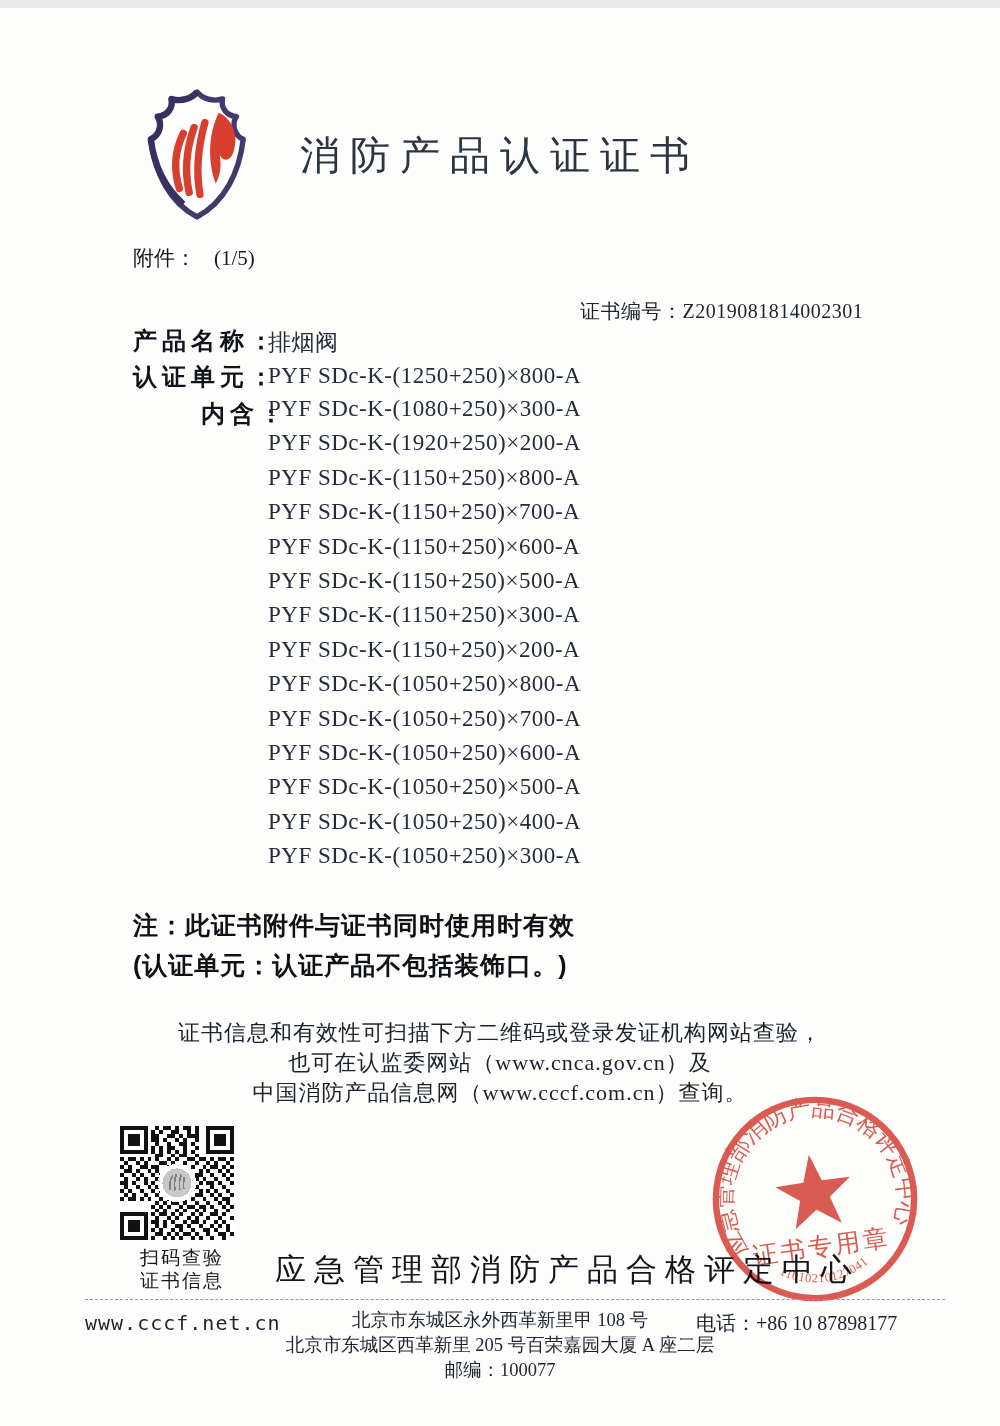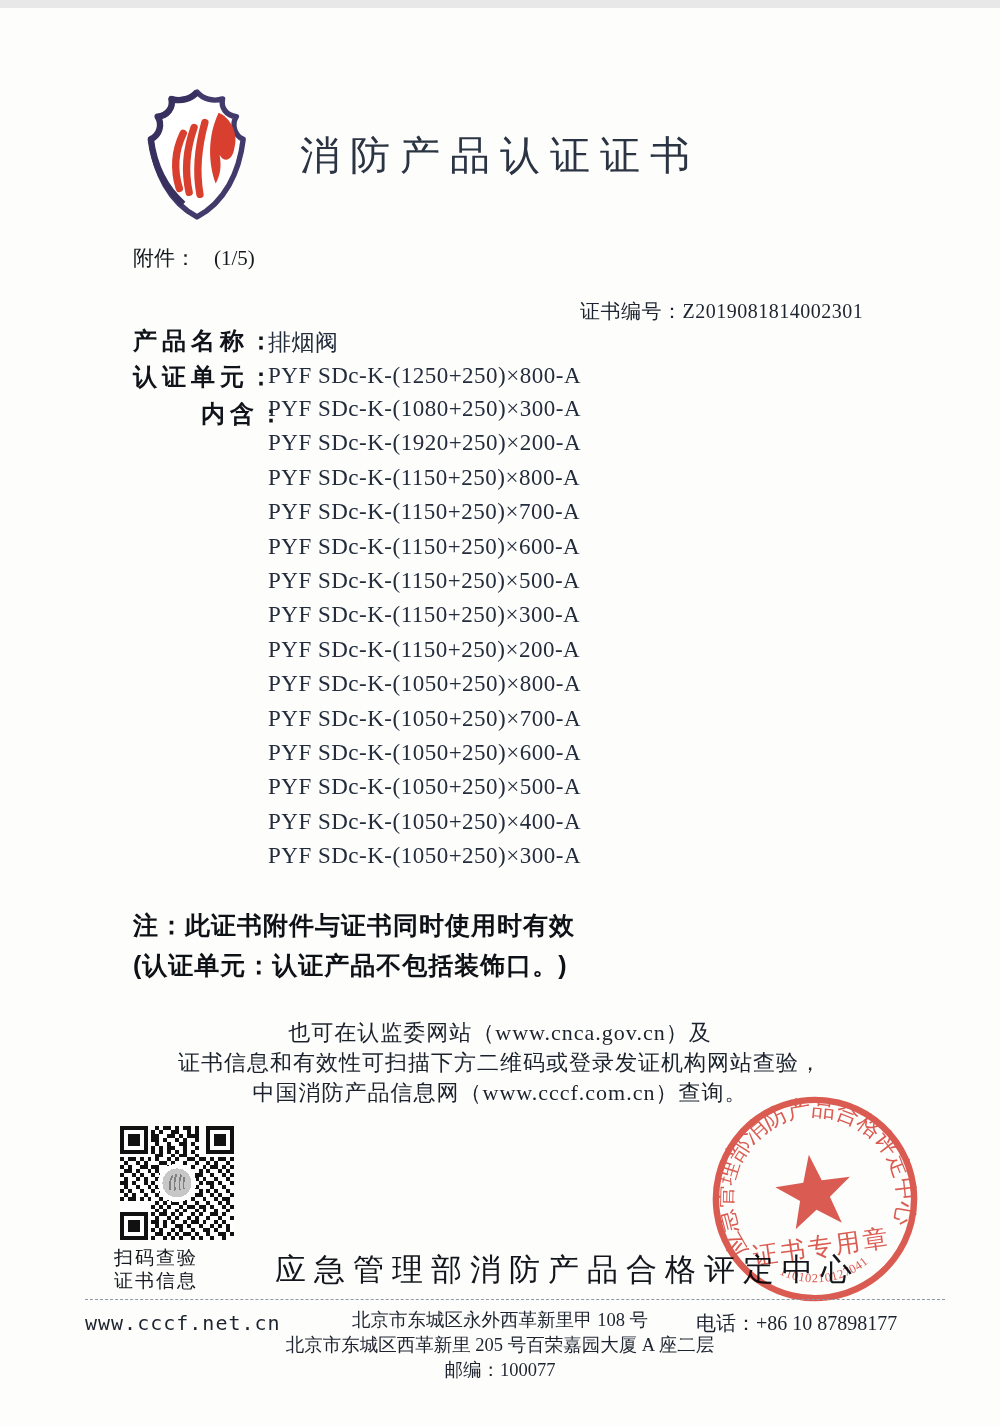--- a/index.html
+++ b/index.html
@@ -37,21 +37,21 @@
   
   .note{left:133px;font-size:25px;font-weight:bold;color:#0e1116;
         font-family:"Liberation Sans","DejaVu Sans",sans-serif;letter-spacing:1px;}
   .note1{top:901px;}
   .note2{top:941px;}
   
   .verify{left:0;top:1010px;width:1000px;text-align:center;
           font-size:22px;line-height:30px;color:#1c222c;letter-spacing:1px;}
   
   .qr{left:120px;top:1118px;width:114px;height:114px;}
-  .qr-caption{left:114px;top:1238px;font-size:19px;line-height:23px;color:#16191f;letter-spacing:2px;}
+  .qr-caption{left:140px;top:1238px;font-size:19px;line-height:23px;color:#16191f;letter-spacing:2px;}
   
   .issuer{left:275px;top:1241px;font-size:31px;letter-spacing:8px;color:#13161c;white-space:nowrap;}
   
   .stamp{left:706px;top:1082px;width:218px;height:218px;transform:rotate(-8deg);
          mix-blend-mode:multiply;opacity:.88;}
   
   .divider{left:85px;top:1291px;width:860px;border-top:1.5px dashed #8f97a8;height:0;}
   .site{left:85px;top:1303px;font-size:20px;letter-spacing:1px;color:#1d232e;
         font-family:"DejaVu Sans Mono","Liberation Mono",monospace;}
   .address{left:250px;top:1300px;width:500px;text-align:center;
@@ -114,22 +114,22 @@
       <div class="unit-line">PYF SDc-K-(1050+250)×600-A</div>
       <div class="unit-line">PYF SDc-K-(1050+250)×500-A</div>
       <div class="unit-line">PYF SDc-K-(1050+250)×400-A</div>
       <div class="unit-line">PYF SDc-K-(1050+250)×300-A</div>
     </div>
 
   <div class="abs note note1">注：此证书附件与证书同时使用时有效</div>
   <div class="abs note note2">(认证单元：认证产品不包括装饰口。)</div>
 
   <div class="abs verify">
+    <div>证书信息和有效性可扫描下方二维码或登录发证机构网站查验，</div>
     <div>也可在认监委网站（www.cnca.gov.cn）及</div>
-    <div>证书信息和有效性可扫描下方二维码或登录发证机构网站查验，</div>
     <div>中国消防产品信息网（www.cccf.com.cn）查询。</div>
   </div>
 
   <svg class="abs qr" viewBox="0 0 29 29" shape-rendering="crispEdges">
     <rect x="0" y="0" width="29" height="29" fill="#ffffff"></rect>
     <g fill="#111111">
       <rect x="0" y="0" width="7" height="7"></rect>
         <rect x="1" y="1" width="5" height="5" fill="#fff"></rect>
         <rect x="2" y="2" width="3" height="3"></rect>
       <rect x="22" y="0" width="7" height="7"></rect>

